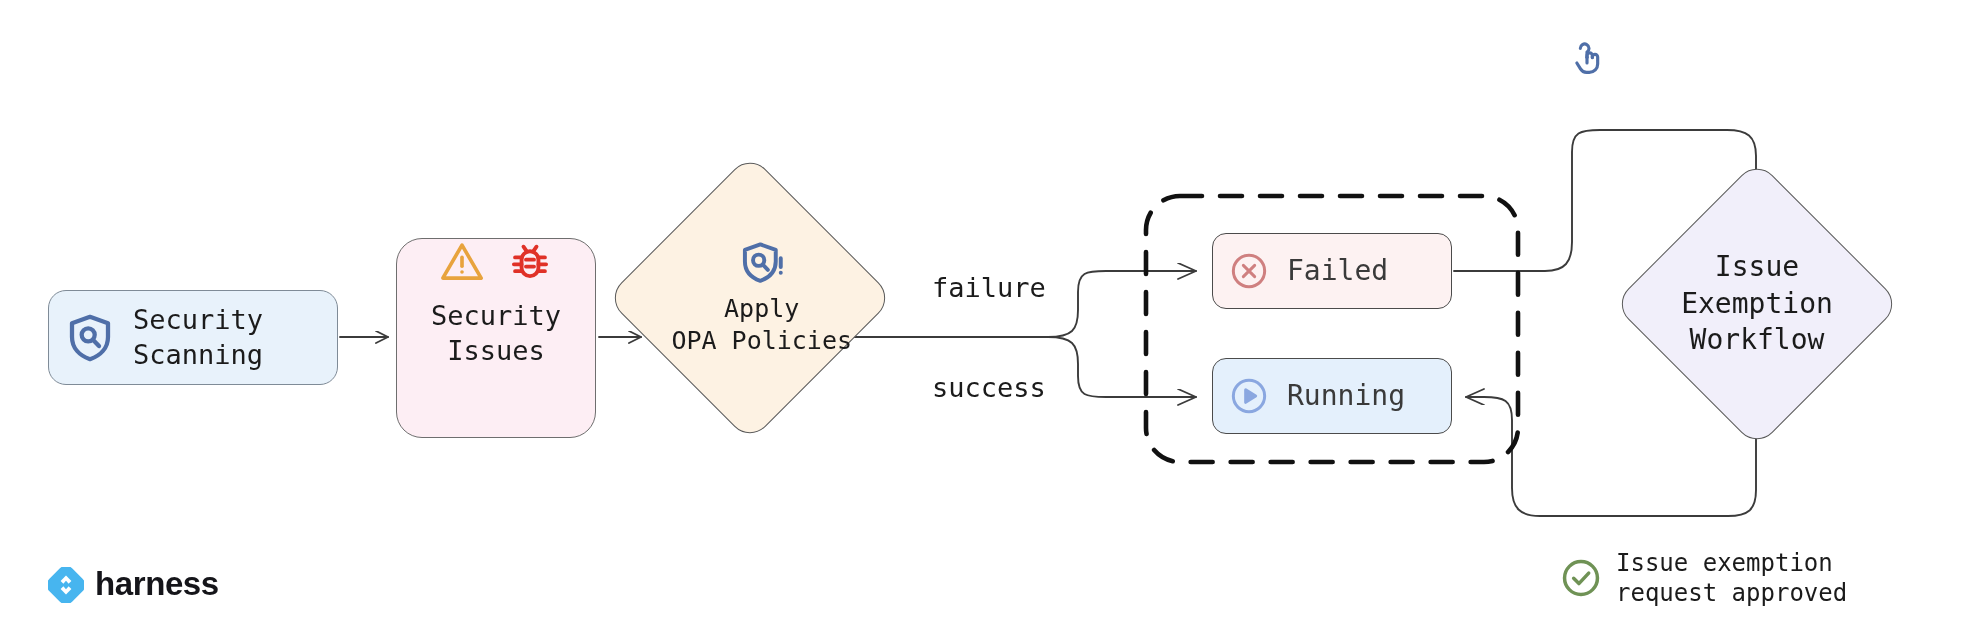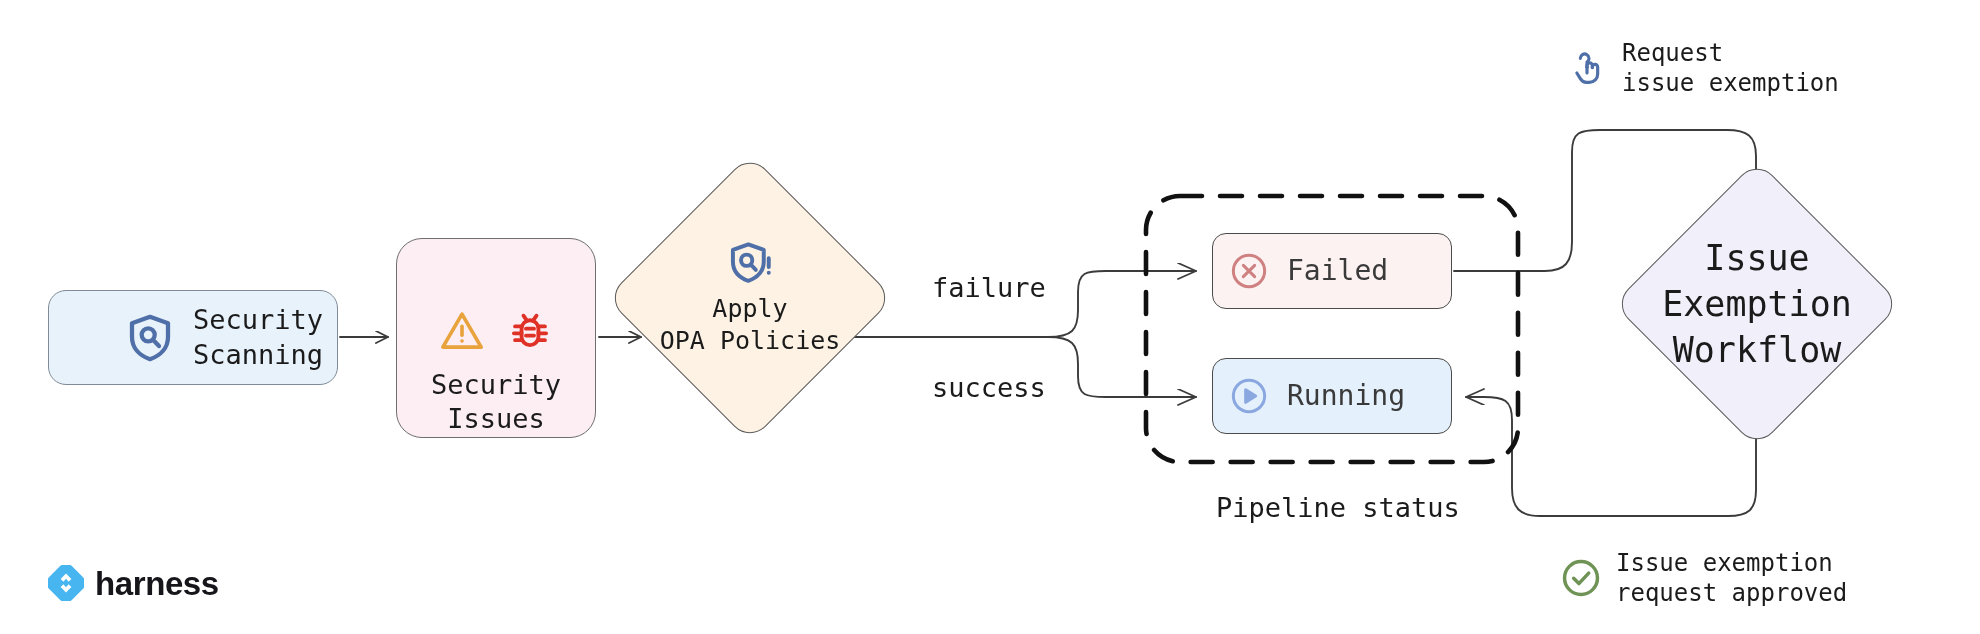--- a/index.html
+++ b/index.html
@@ -4,21 +4,21 @@
 <style>
   html,body{margin:0;padding:0;background:#ffffff;}
   body{
     width:1980px;height:634px;position:relative;overflow:hidden;
     font-family:"DejaVu Sans Mono","Liberation Mono",monospace;
     color:#1b1b1b;
   }
   #canvas{position:absolute;inset:0;width:1980px;height:634px;}
   svg.layer{position:absolute;left:0;top:0;width:1980px;height:634px;pointer-events:none;}
 
-  .node{position:absolute;box-sizing:border-box;display:flex;align-items:center;justify-content:flex-end;}
+  .node{position:absolute;box-sizing:border-box;display:flex;align-items:center;justify-content:flex-start;}
 
   
   .rr{border:1.6px solid #4b4b4b;border-radius:16px;}
   .rr.scan{left:48px;top:290px;width:290px;height:95px;background:#e8f2fb;border-color:#7f8b97;
            border-radius:18px;gap:16px;padding:0 14px;}
   .rr.issues{left:396px;top:238px;width:200px;height:200px;background:#fdeef4;border-color:#6e6e6e;
            border-radius:26px;flex-direction:column;gap:8px;}
   .rr.failed{left:1212px;top:233px;width:240px;height:76px;background:#fdf2f2;border-color:#4b4b4b;
            border-radius:14px;gap:18px;padding:0 16px;justify-content:flex-start;}
   .rr.running{left:1212px;top:358px;width:240px;height:76px;background:#e4f0fc;border-color:#4b4b4b;
@@ -26,43 +26,43 @@
 
   .label{white-space:pre-line;text-align:center;line-height:1.28;}
   .scan .label{font-size:27px;text-align:left;}
   .issues .label{font-size:27px;}
   .failed .label,.running .label{font-size:28px;color:#3a3a3a;}
 
   
   .dia{position:absolute;display:flex;align-items:center;justify-content:center;}
   .dia .shape{position:absolute;inset:0;transform:rotate(45deg);border:1.6px solid #5a5a5a;border-radius:22px;}
   .dia .inner{position:relative;z-index:2;display:flex;flex-direction:column;align-items:center;gap:4px;}
-  .dia.gov{left:648px;top:196px;width:204px;height:204px;}
+  .dia.gov{left:648px;top:196px;width:204px;height:204px;justify-content:flex-end;}
   .dia.gov .shape{background:#fdf2e3;}
   .dia.gov .label{font-size:25px;line-height:1.3;}
   .dia.exempt{left:1655px;top:202px;width:204px;height:204px;}
   .dia.exempt .shape{background:#f1effa;}
-  .dia.exempt .label{font-size:35px;line-height:1.32;}
+  .dia.exempt .label{font-size:28px;line-height:1.32;}
 
   
   .cap{position:absolute;white-space:pre-line;}
   .cap.governance{left:716px;top:474px;font-size:27px;}
   .cap.pipeline{left:1216px;top:492px;font-size:27px;}
   .cap.edgelab{font-size:27px;}
   .cap.failure{left:932px;top:272px;}
   .cap.success{left:932px;top:372px;}
 
   
   .annot{position:absolute;display:flex;align-items:center;gap:14px;}
   .annot .txt{white-space:pre-line;font-size:24px;line-height:1.25;}
   .annot.request{left:1568px;top:38px;}
   .annot.approved{left:1560px;top:548px;}
 
   
-  .brand{position:absolute;left:48px;top:565px;display:flex;align-items:flex-start;gap:11px;}
+  .brand{position:absolute;left:48px;top:565px;display:flex;align-items:flex-end;gap:11px;}
   .brand .word{font-family:"Liberation Sans",sans-serif;font-size:33px;font-weight:700;
                letter-spacing:-0.4px;color:#15151a;}
 
   .ico{display:block;flex:none;}
 </style>
 </head>
 <body>
 
 <div id="canvas">
 
@@ -160,40 +160,37 @@
   </div>
 
   <div class="node rr running">
     <svg class="ico" width="40" height="40" viewBox="0 0 24 24" fill="none" stroke="#8aa7e0" stroke-width="1.8" stroke-linecap="round" stroke-linejoin="round">
       <circle cx="12" cy="12" r="9.4"></circle>
       <path d="M10 8.2 16 12l-6 3.8z" fill="#8aa7e0" stroke="#8aa7e0"></path>
     </svg>
     <div class="label">Running</div>
   </div>
 
-  <div class="cap pipeline">Pipeline status</div>
 
   <div class="dia exempt">
     <div class="shape"></div>
     <div class="inner">
       <div class="label">Issue
 Exemption
 Workflow</div>
     </div>
   </div>
 
   <div class="annot request">
     <svg class="ico" width="40" height="40" viewBox="0 0 24 24" fill="none" stroke="#4f6fa8" stroke-width="1.9" stroke-linecap="round" stroke-linejoin="round">
       <path d="M7.4 6.2a2.6 2.6 0 1 1 4 2.2v3.1"></path>
       <path d="M11.4 11.5v-1a1.6 1.6 0 0 1 3.2 0v1"></path>
       <path d="M14.6 11.8v-.4a1.6 1.6 0 0 1 3.2 0v4.2c0 2.9-2.1 5-5 5h-1.7c-1.7 0-2.8-.8-3.6-2.1L5.3 15"></path>
       <path d="M11.4 11.6V15"></path>
     </svg>
-    <div class="txt">Request
-issue exemption</div>
   </div>
 
   <div class="annot approved">
     <svg class="ico" width="42" height="42" viewBox="0 0 24 24" fill="none" stroke="#6f9255" stroke-width="2" stroke-linecap="round" stroke-linejoin="round">
       <circle cx="12" cy="12" r="9.4"></circle>
       <path d="M7.8 12.2 10.8 15.2 16.4 9.2"></path>
     </svg>
     <div class="txt">Issue exemption
 request approved</div>
   </div>

